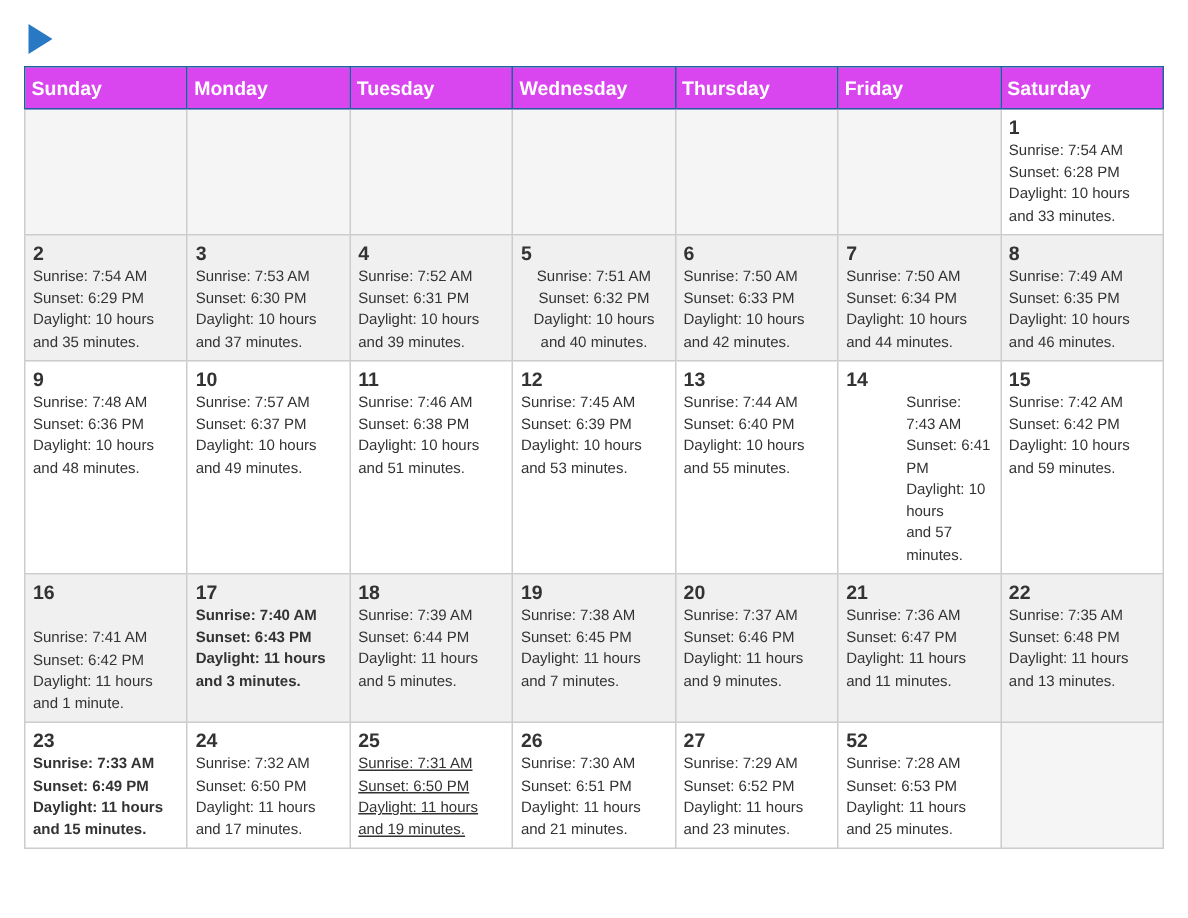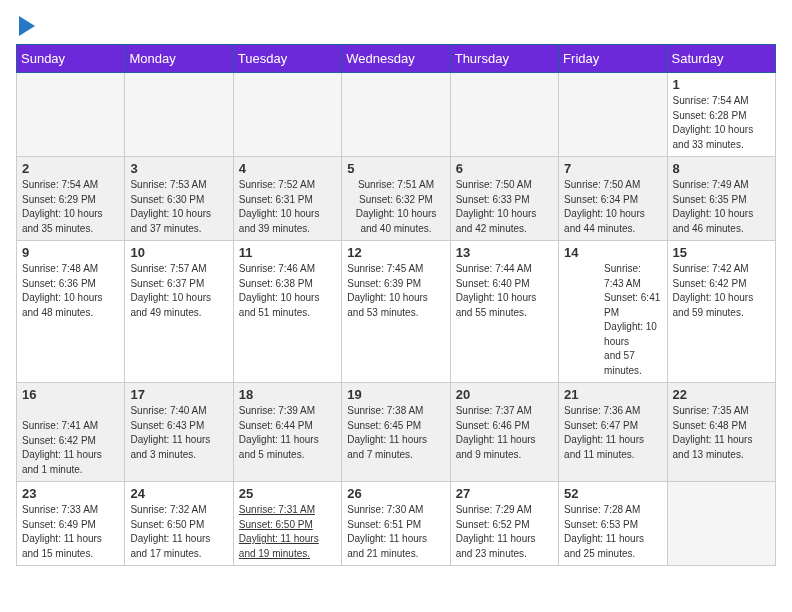--- a/index.html
+++ b/index.html
@@ -46,24 +46,24 @@
     .location {
       font-size: 16px;
       color: #555;
     }
     .calendar {
       width: 100%;
       border-collapse: collapse;
       border: 1px solid #ccc;
     }
     .calendar th {
-      background-color: #6d28d9;
+      background-color: #d946ef;
       color: #fff;
       font-size: 13px;
-      font-weight: normal;
+      font-weight: bold;
       padding: 6px 4px;
       text-align: left;
       border: 1px solid #2060a0;
     }
     .calendar td {
       vertical-align: top;
       border: 1px solid #ccc;
       padding: 4px 5px;
       width: calc(100% / 7);
       min-height: 80px;
@@ -250,21 +250,21 @@
       <tr>
         <td>
           <span class="day-num">16</span>
           <div class="day-info" style="white-space: pre-line; margin-top: 17px;">Sunrise: 7:41 AM
 Sunset: 6:42 PM
 Daylight: 11 hours
 and 1 minute.</div>
         </td>
         <td>
           <span class="day-num">17</span>
-          <div class="day-info" style="white-space: pre-line;">Sunrise: 7:40 AM
+          <div class="day-info" style="white-space: pre-line; font-weight: bold;">Sunrise: 7:40 AM
 Sunset: 6:43 PM
 Daylight: 11 hours
 and 3 minutes.</div>
         </td>
         <td>
           <span class="day-num">18</span>
           <div class="day-info" style="white-space: pre-line;">Sunrise: 7:39 AM
 Sunset: 6:44 PM
 Daylight: 11 hours
 and 5 minutes.</div>
@@ -294,21 +294,21 @@
           <span class="day-num">22</span>
           <div class="day-info" style="white-space: pre-line;">Sunrise: 7:35 AM
 Sunset: 6:48 PM
 Daylight: 11 hours
 and 13 minutes.</div>
         </td>
       </tr>
       <tr>
         <td>
           <span class="day-num">23</span>
-          <div class="day-info" style="white-space: pre-line;">Sunrise: 7:33 AM
+          <div class="day-info" style="white-space: pre-line; font-weight: bold;">Sunrise: 7:33 AM
 Sunset: 6:49 PM
 Daylight: 11 hours
 and 15 minutes.</div>
         </td>
         <td>
           <span class="day-num">24</span>
           <div class="day-info" style="white-space: pre-line;">Sunrise: 7:32 AM
 Sunset: 6:50 PM
 Daylight: 11 hours
 and 17 minutes.</div>

